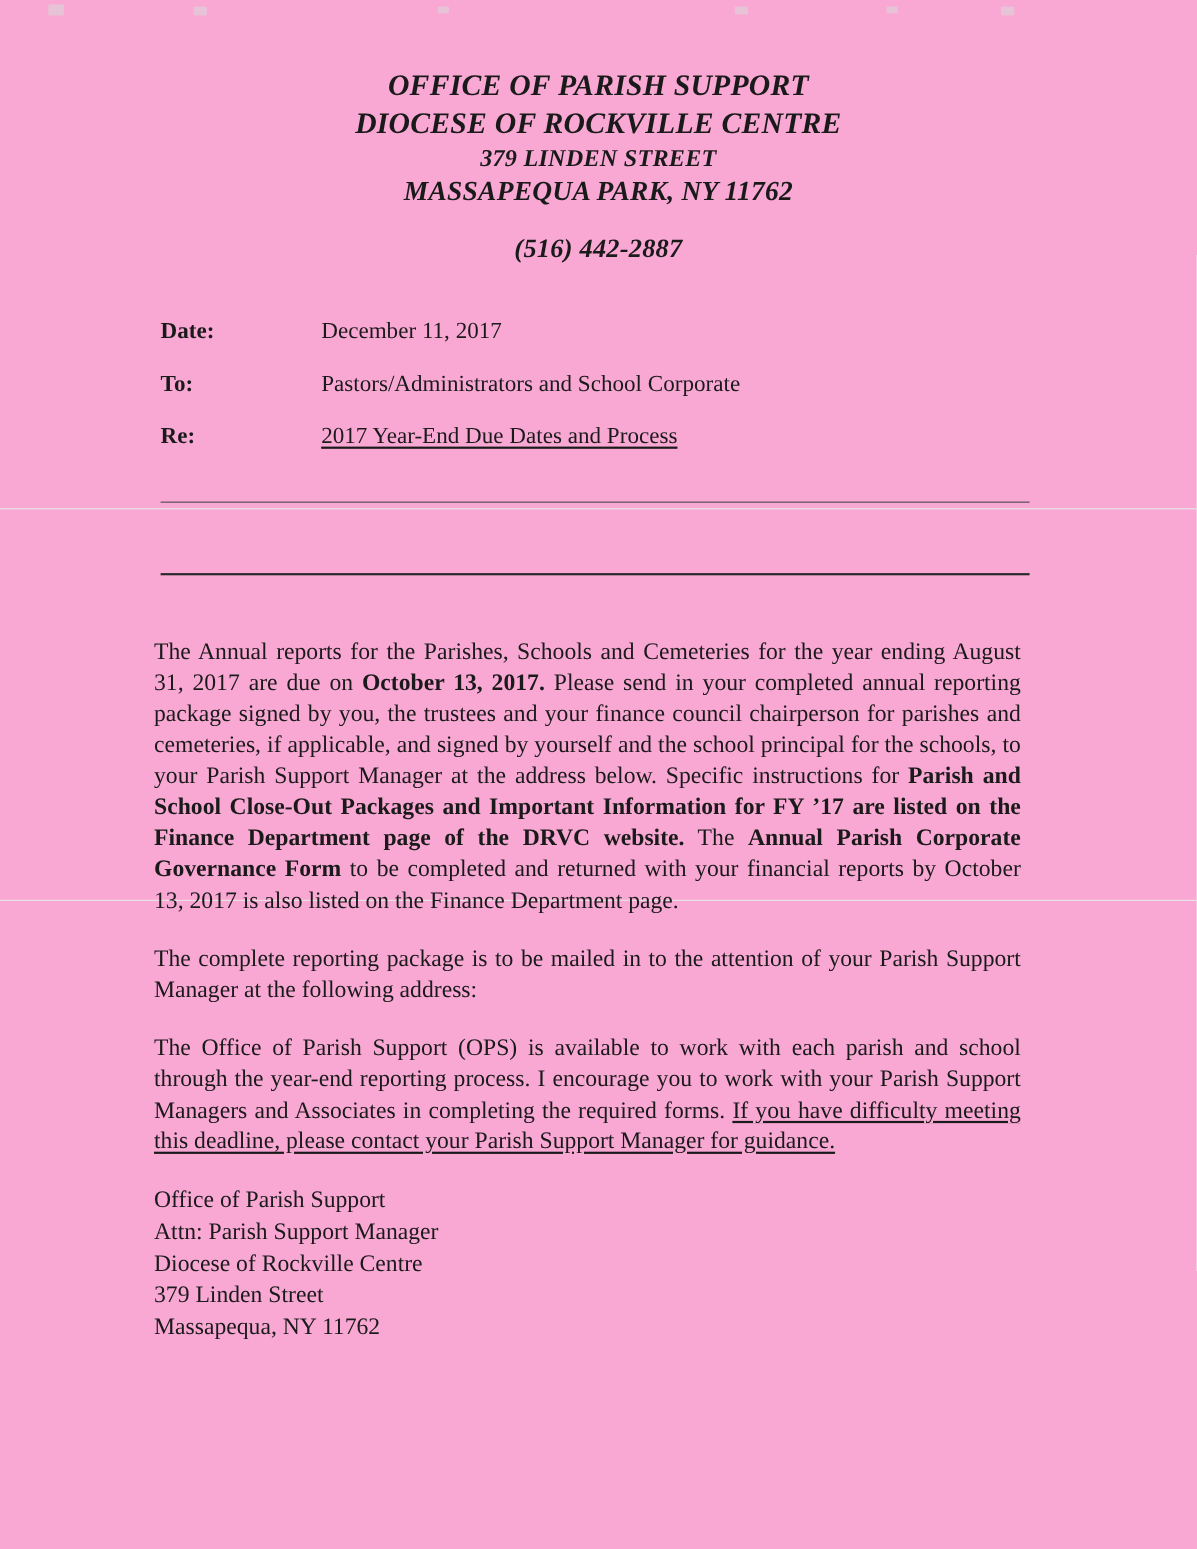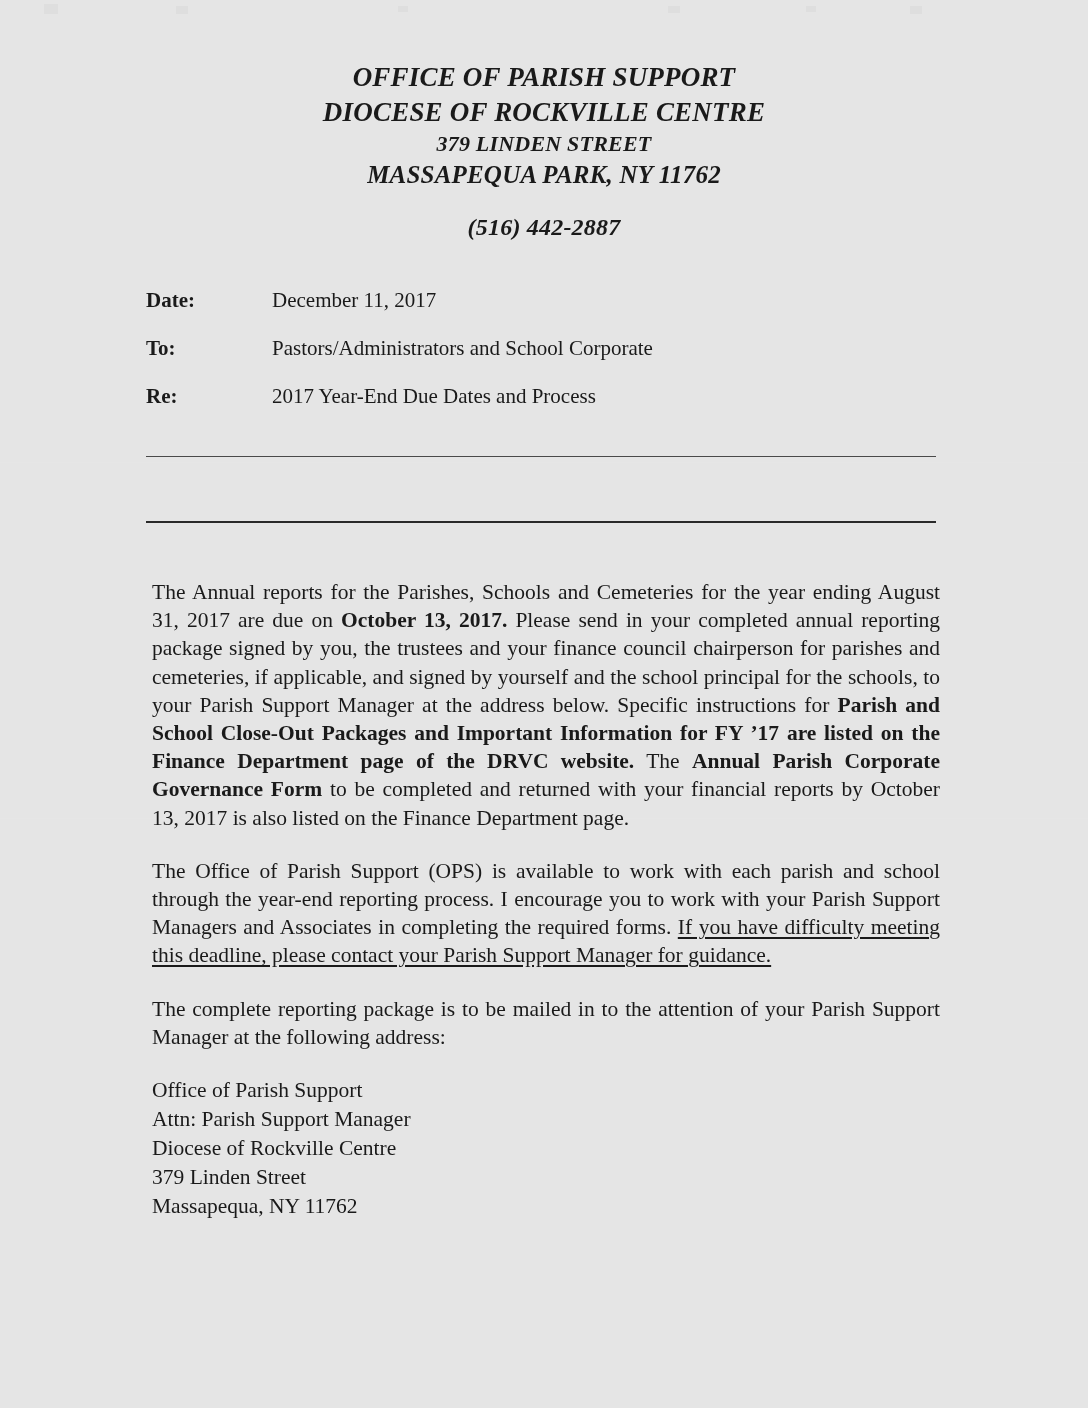--- a/index.html
+++ b/index.html
@@ -11,21 +11,21 @@
     width: 1088px;
     height: 1408px;
     position: relative;
     font-family: "Liberation Serif", serif;
     color: #1a1a1a;
     overflow: hidden;
   }
   .page {
     position: absolute;
     inset: 0;
-    background: #e5e5e5;
+    background: #f9a8d4;
   }
   
   .scan-mark {
     position: absolute;
     background: #d9d9d9;
     opacity: .55;
   }
   .scan-line {
     position: absolute;
     left: 0;
@@ -54,44 +54,46 @@
     position: absolute;
     top: 288px;
     left: 146px;
     width: 790px;
     font-size: 21px;
   }
   .meta-row {
     display: flex;
     align-items: flex-end;
     margin-bottom: 23px;
+    gap: 20px;
   }
   .meta-label {
     width: 126px;
     font-weight: bold;
     flex: 0 0 126px;
   }
   .meta-value { flex: 1; }
   .meta-value.underline {
+    text-decoration: underline;
     text-underline-offset: 3px;
   }
   .rule {
     position: absolute;
     left: 146px;
     width: 790px;
     height: 2px;
     background: #2a2a2a;
   }
   .rule-top { top: 456px; height: 1px; background: #4a4a4a; }
   .rule-bottom { top: 521px; }
 
   .body {
     position: absolute;
     top: 578px;
-    left: 152px;
+    left: 140px;
     width: 788px;
     font-size: 21.5px;
     line-height: 28.2px;
     text-align: justify;
   }
   .body p { margin: 0 0 25px 0; }
   .body p:last-child { margin-bottom: 0; }
   .b { font-weight: bold; }
   .u { text-decoration: underline; text-underline-offset: 3px; }
   .addr {
@@ -135,23 +137,23 @@
       <div class="meta-value underline">2017 Year-End Due Dates and Process</div>
     </div>
   </div>
 
   <div class="rule rule-top"></div>
   <div class="rule rule-bottom"></div>
 
   <div class="body">
     <p><span>The Annual reports for the Parishes, Schools and Cemeteries for the year ending August 31, 2017 are due on </span><span class="b">October 13, 2017.</span><span>  Please send in your completed annual reporting package signed by you, the trustees and your finance council chairperson for parishes and cemeteries, if applicable, and signed by yourself and the school principal for the schools, to your Parish Support Manager at the address below.  Specific instructions for </span><span class="b">Parish and School Close-Out Packages and Important Information for FY ’17 are listed on the Finance Department page of the DRVC website.</span><span>  The </span><span class="b">Annual Parish Corporate Governance Form</span><span> to be completed and returned with your financial reports by October 13, 2017 is also listed on the Finance Department page.</span></p>
 
+    <p><span>The complete reporting package is to be mailed in to the attention of your Parish Support Manager at the following address:</span></p>
+
     <p><span>The Office of Parish Support (OPS) is available to work with each parish and school through the year-end reporting process.  I encourage you to work with your Parish Support Managers and Associates in completing the required forms.  </span><span class="u">If you have difficulty meeting this deadline, please contact your Parish Support Manager for guidance.</span></p>
-
-    <p><span>The complete reporting package is to be mailed in to the attention of your Parish Support Manager at the following address:</span></p>
 
     <p class="addr">
       <span>Office of Parish Support</span><br>
       <span>Attn:  Parish Support Manager</span><br>
       <span>Diocese of Rockville Centre</span><br>
       <span>379 Linden Street</span><br>
       <span>Massapequa, NY 11762</span>
     </p>
   </div>
 

